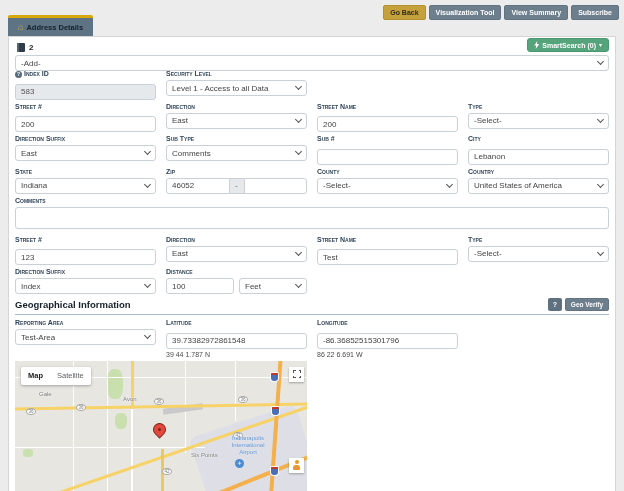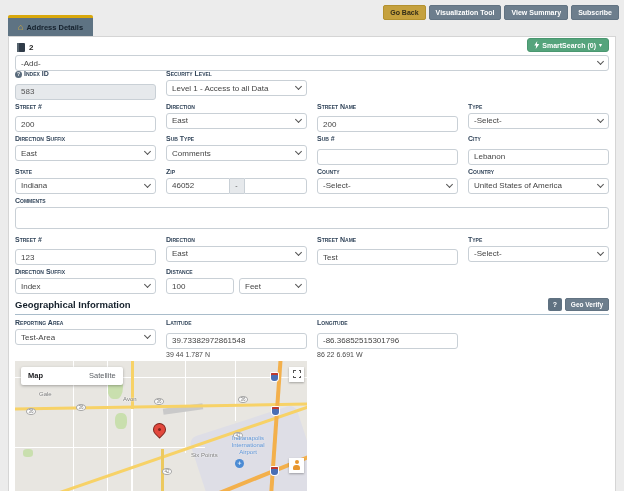--- a/index.html
+++ b/index.html
@@ -58,21 +58,21 @@
   .road { position: absolute; }
   .gpatch { position: absolute; background: #c9dfae; border-radius: 40%; }
   .airportzone { position: absolute; left: 185px; top: 58px; width: 112px; height: 92px; background: #dedee6; transform: rotate(-18deg); border-radius: 8px; }
   .mlabel { position: absolute; font-size: 6px; color: #7b7b7b; text-shadow: 0 0 2px #fff, 0 0 2px #fff; white-space: nowrap; }
   .alabel { position: absolute; left: 204px; top: 74px; width: 58px; text-align: center; font-size: 6px; line-height: 7px; color: #5d94d6; text-shadow: 0 0 2px #fff; }
   .apin { position: absolute; left: 220px; top: 98px; width: 9px; height: 9px; background: #4b8bd4; border-radius: 50%; color: #fff; font-size: 5px; line-height: 9px; text-align: center; }
   .oval { position: absolute; min-width: 10px; height: 7px; padding: 0 1px; background: #fff; border: 1px solid #a5a5a5; border-radius: 50%; font-size: 4.5px; line-height: 5px; color: #777; display: flex; align-items: center; justify-content: center; }
   .ishield { position: absolute; width: 7px; height: 8px; background: #4a6fb5; border-radius: 1px 1px 3px 3px; box-shadow: inset 0 2px 0 #c0392b, 0 0 0 1px #fff; }
   .marker { position: absolute; left: 138px; top: 62px; width: 13px; height: 13px; background: #e2483d; border: 1px solid #7e241c; border-radius: 50% 50% 50% 0; transform: rotate(-45deg); cursor: pointer; }
   .marker-dot { position: absolute; left: 4px; top: 4px; width: 3px; height: 3px; border-radius: 50%; background: #7e241c; }
-  .mapsat { position: absolute; left: 6px; top: 6px; height: 18px; background: #fff; border-radius: 2px; box-shadow: 0 1px 3px rgba(0,0,0,.3); display: flex; align-items: center; gap: 32px; }
+  .mapsat { position: absolute; left: 6px; top: 6px; height: 18px; background: #fff; border-radius: 2px; box-shadow: 0 1px 3px rgba(0,0,0,.3); display: flex; align-items: center; }
   .mapsat .seg { font-size: 7.5px; padding: 0 7px; cursor: pointer; }
   .seg.on { font-weight: bold; color: #202124; }
   .seg.off { color: #5f6368; }
   .mapctl { position: absolute; left: 274px; width: 15px; height: 15px; background: #fff; box-shadow: 0 1px 2px rgba(0,0,0,.3); display: flex; align-items: center; justify-content: center; cursor: pointer; }
   .fs-box { position: relative; width: 8px; height: 8px; border: 1px solid #555; }
   .fs-mh { position: absolute; left: -2px; top: 2px; width: 11px; height: 3px; background: #fff; }
   .fs-mv { position: absolute; top: -2px; left: 2px; width: 3px; height: 11px; background: #fff; }
   .peg { position: relative; width: 7px; height: 10px; }
   .peg-head { position: absolute; left: 1.5px; top: 0; width: 4px; height: 4px; border-radius: 50%; background: #e8962e; }
   .peg-body { position: absolute; left: 0; top: 4.5px; width: 7px; height: 5.5px; border-radius: 3px 3px 1px 1px; background: #e8962e; }

